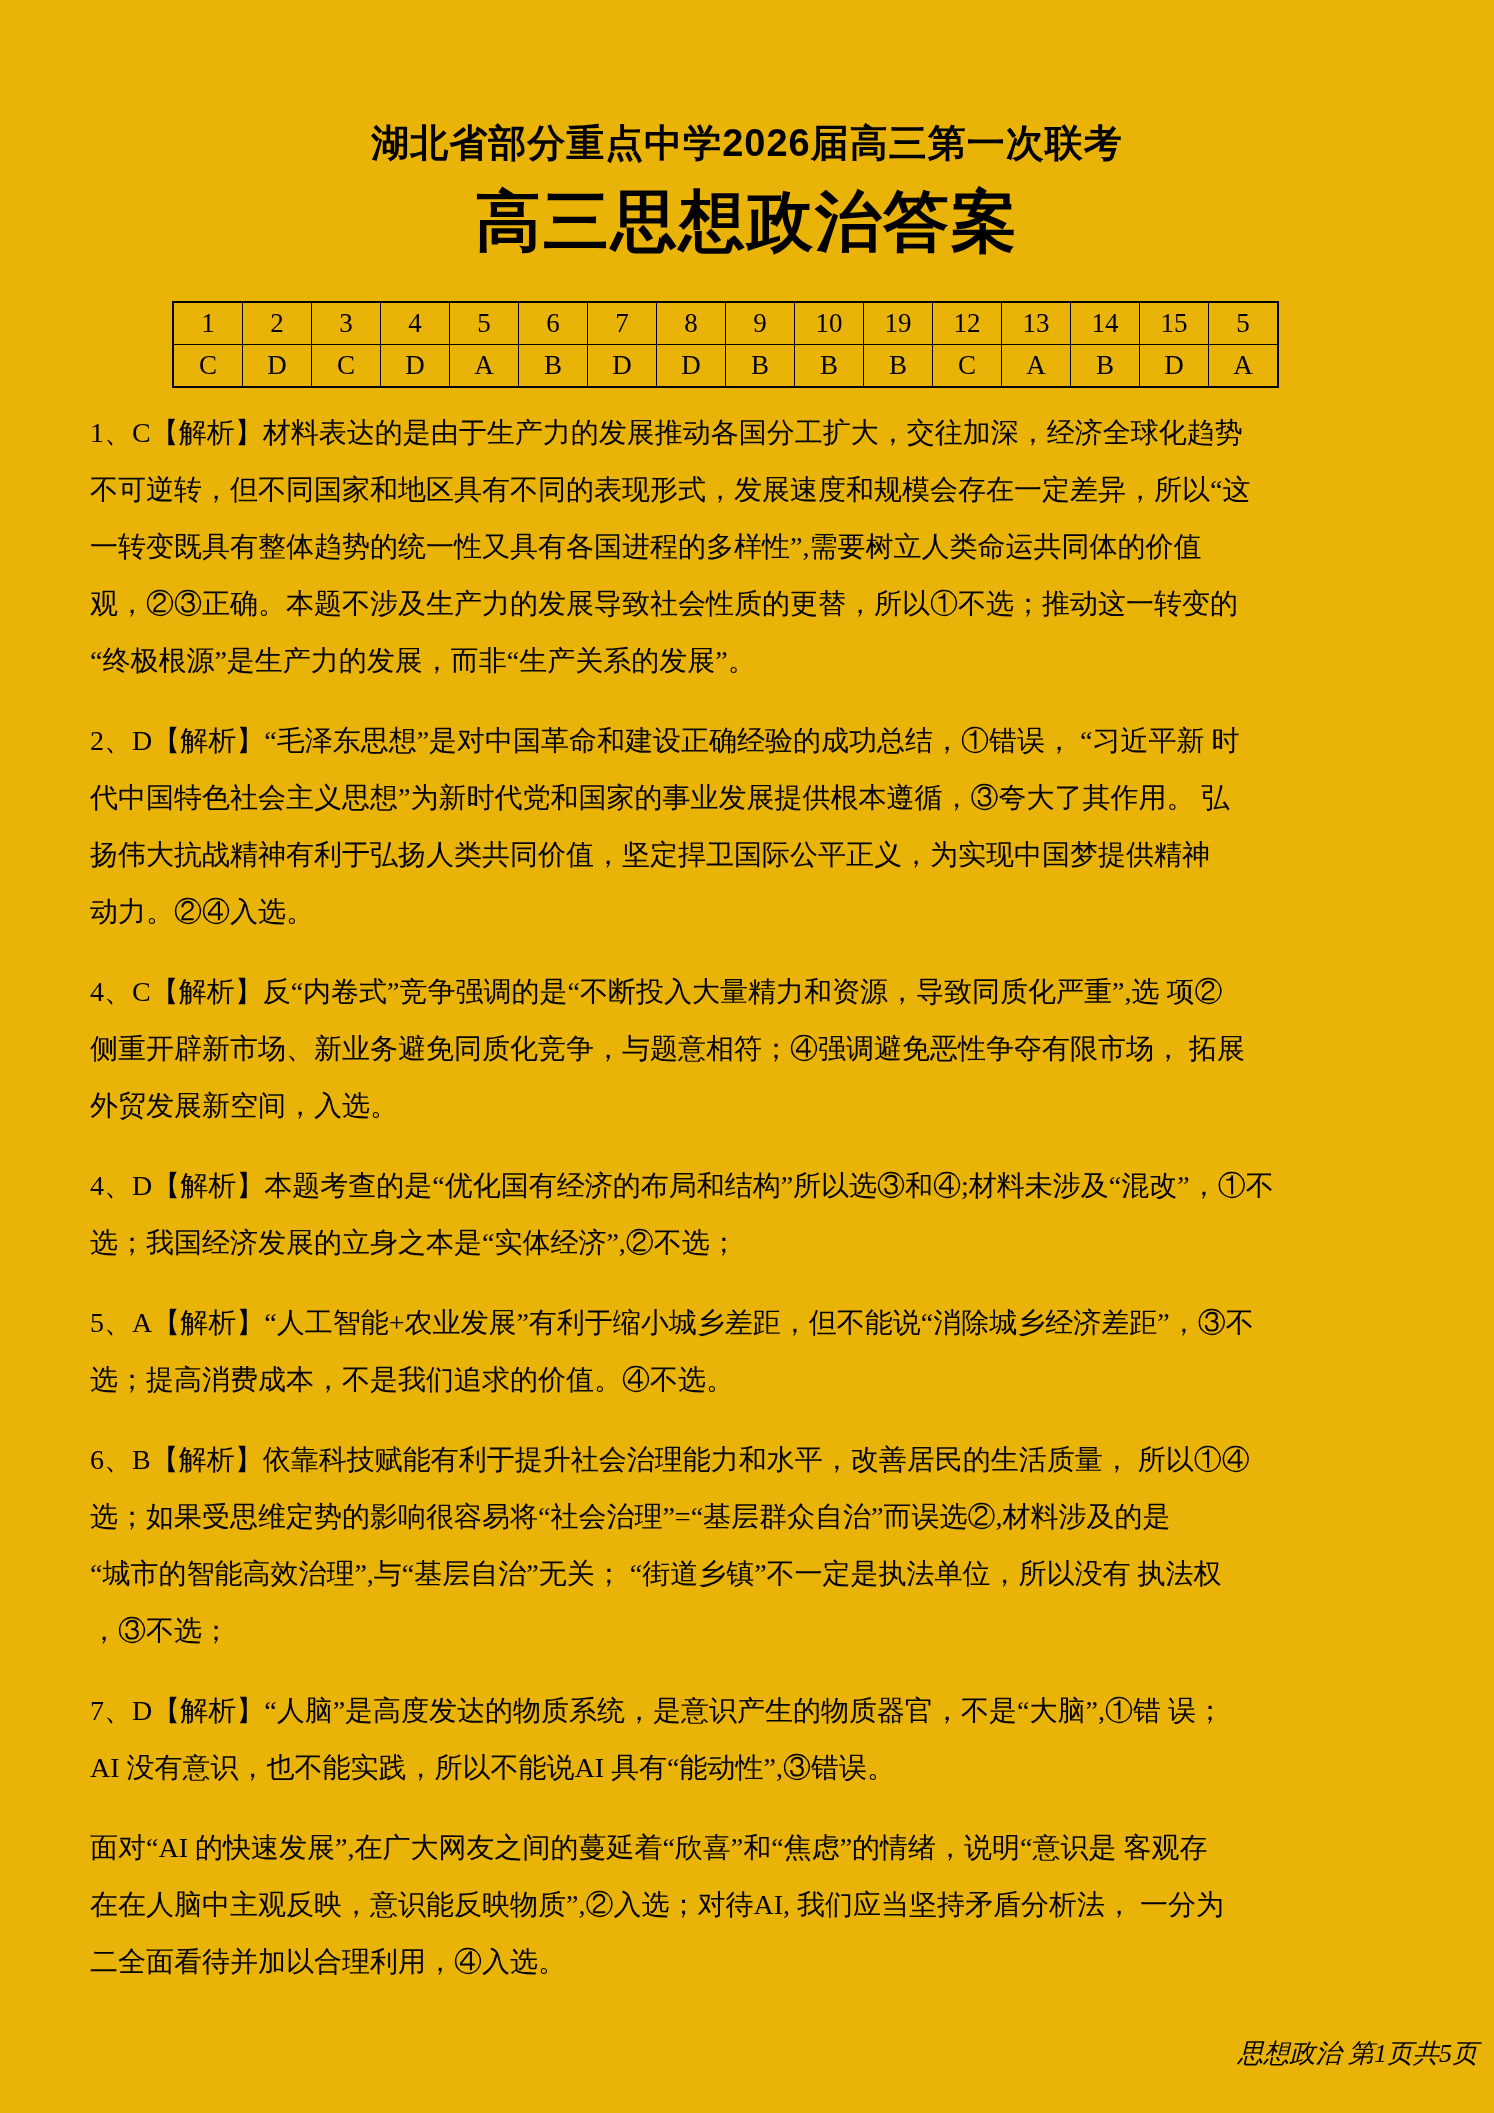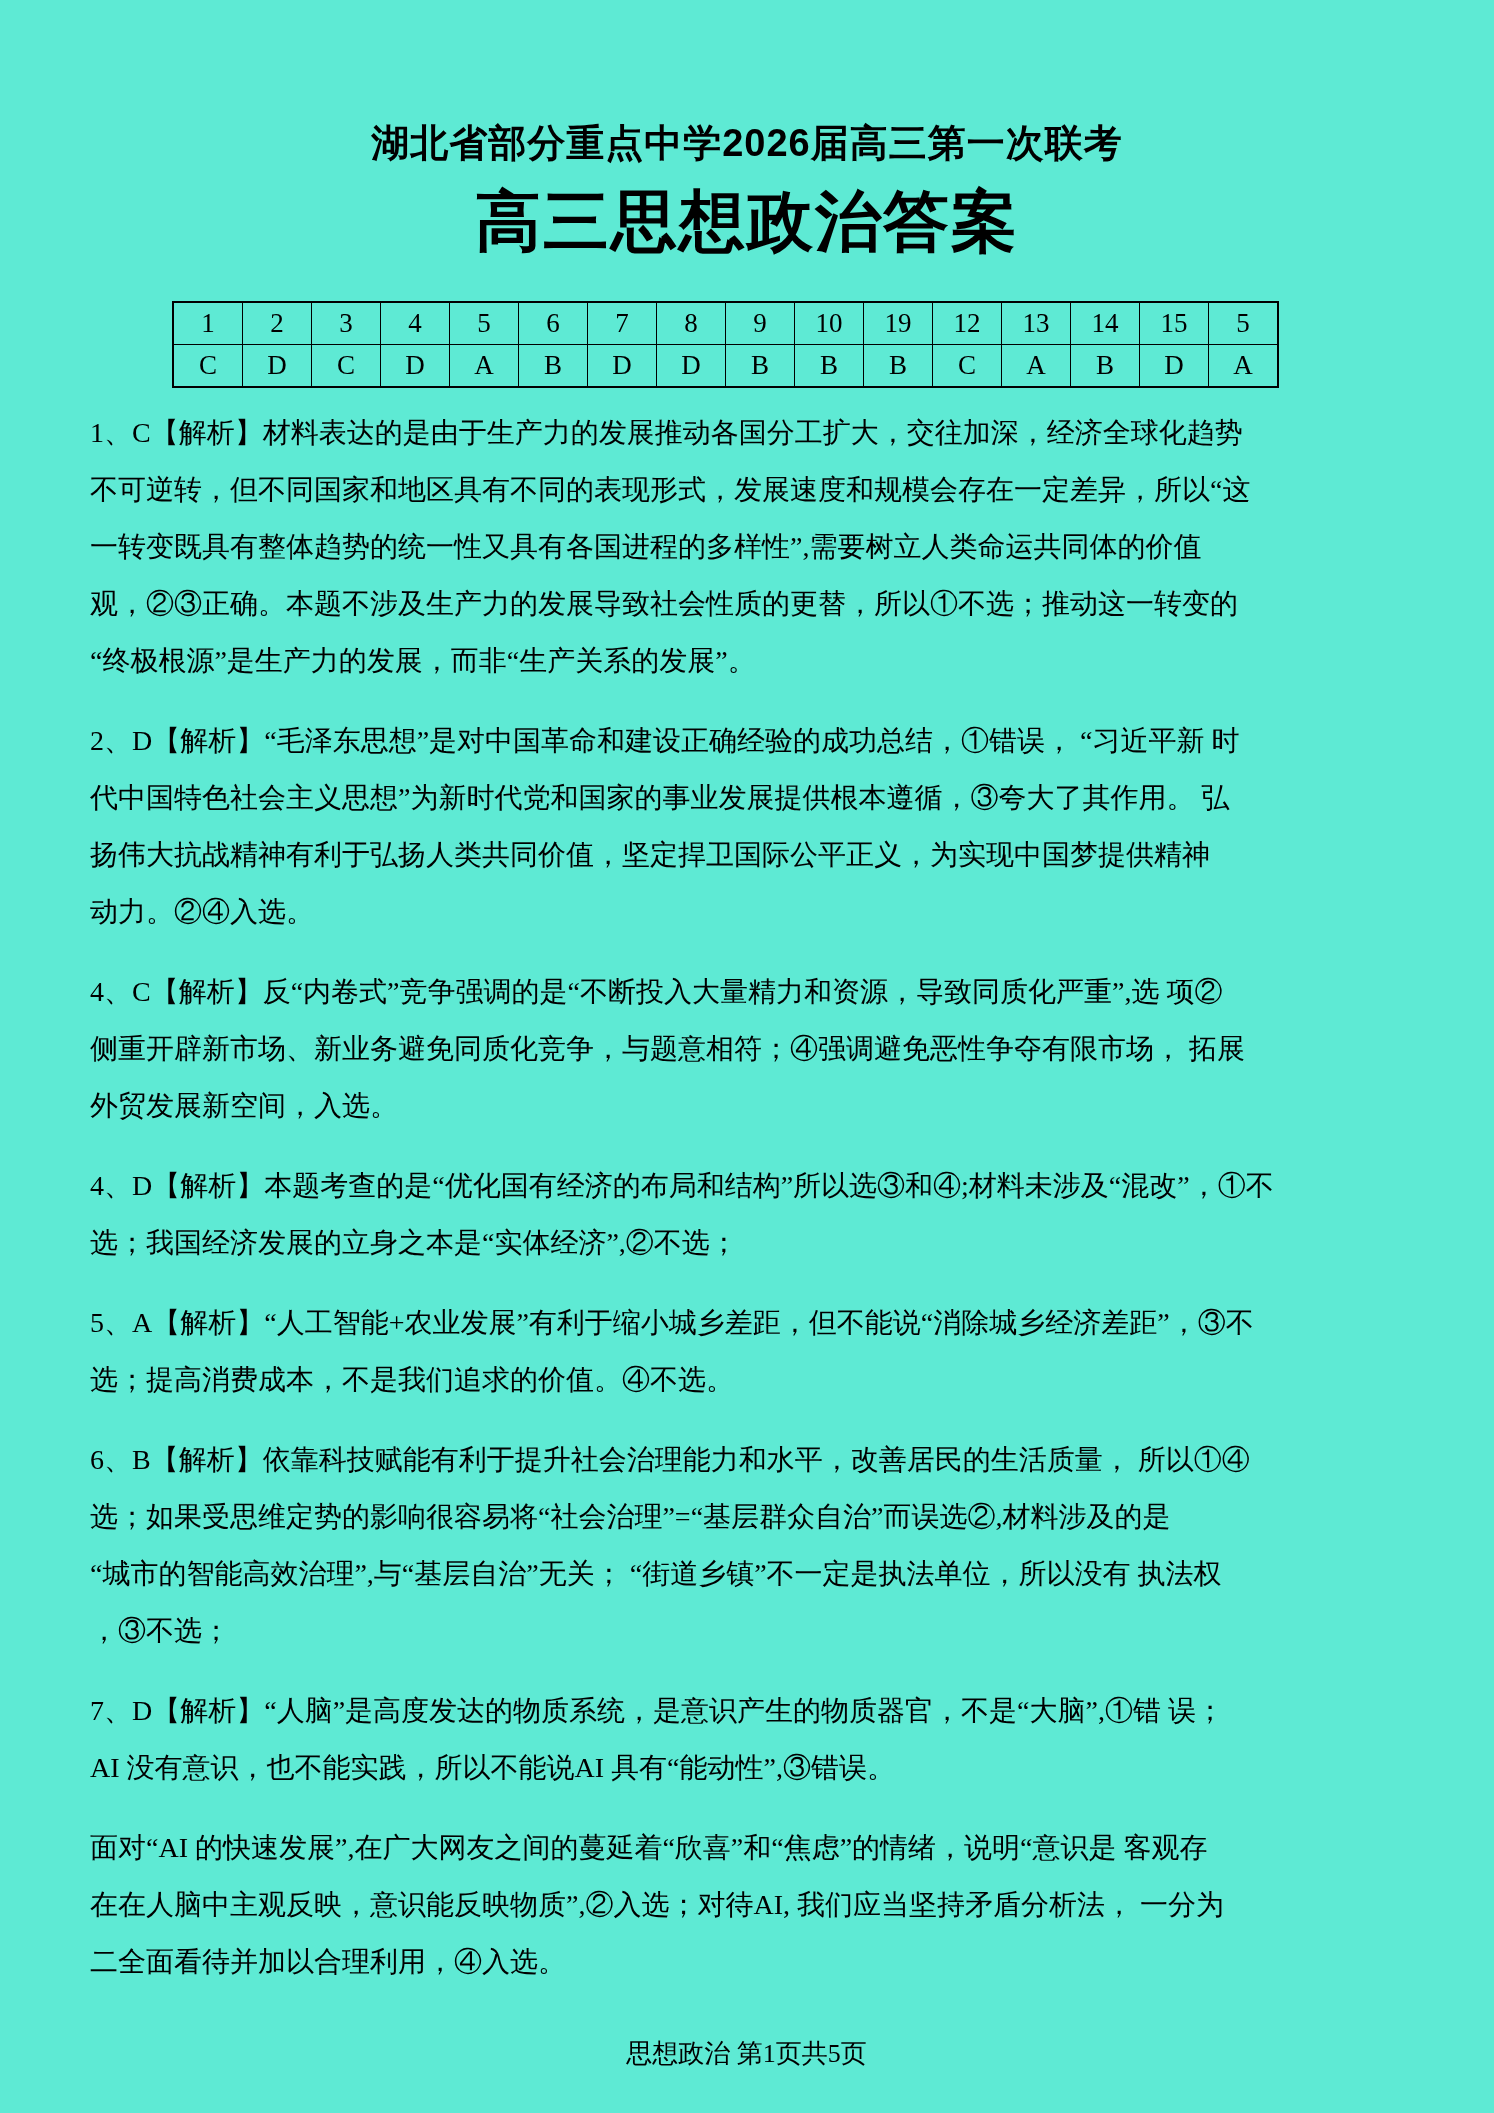--- a/index.html
+++ b/index.html
@@ -1,19 +1,19 @@
 <!DOCTYPE html>
 <html><head>
 <meta charset="utf-8">
 <style>
   html,body { margin:0; padding:0; background:#ffffff; }
   .page {
     position:relative;
     width:1494px; height:2113px;
-    background:#5eead4;
+    background:#eab308;
     color:#000000;
     font-family:"Liberation Serif","DejaVu Serif",serif;
     overflow:hidden;
   }
   .title1 {
     margin:0; padding-top:118px;
     text-align:center;
     font-family:"Liberation Sans","DejaVu Sans",sans-serif;
     font-weight:bold;
     font-size:38px;
@@ -47,24 +47,25 @@
     font-size:28px;
     line-height:57px;
   }
   .para {
     margin:0 0 23px 0;
     white-space:pre-line;
     text-align:justify;
   }
   .footer {
     position:absolute;
-    left:0; right:1px;
+    left:0; right:16px;
     bottom:42px;
-    text-align:center;
+    text-align:right;
     font-size:26px;
+    font-style:italic;
   }
 </style>
 </head>
 <body>
 
 <div class="page">
 
   <h1 class="title1">湖北省部分重点中学2026届高三第一次联考</h1>
   <h2 class="title2">高三思想政治答案</h2>
 

